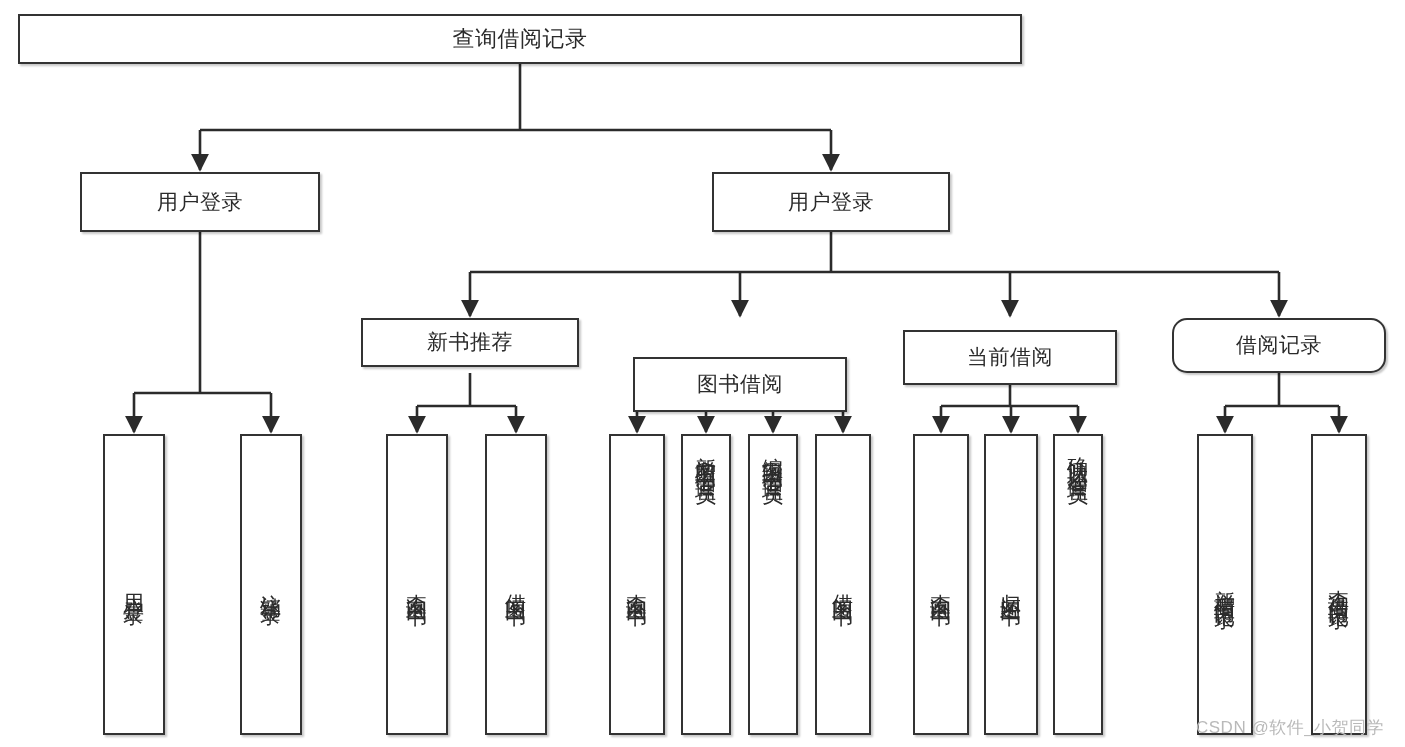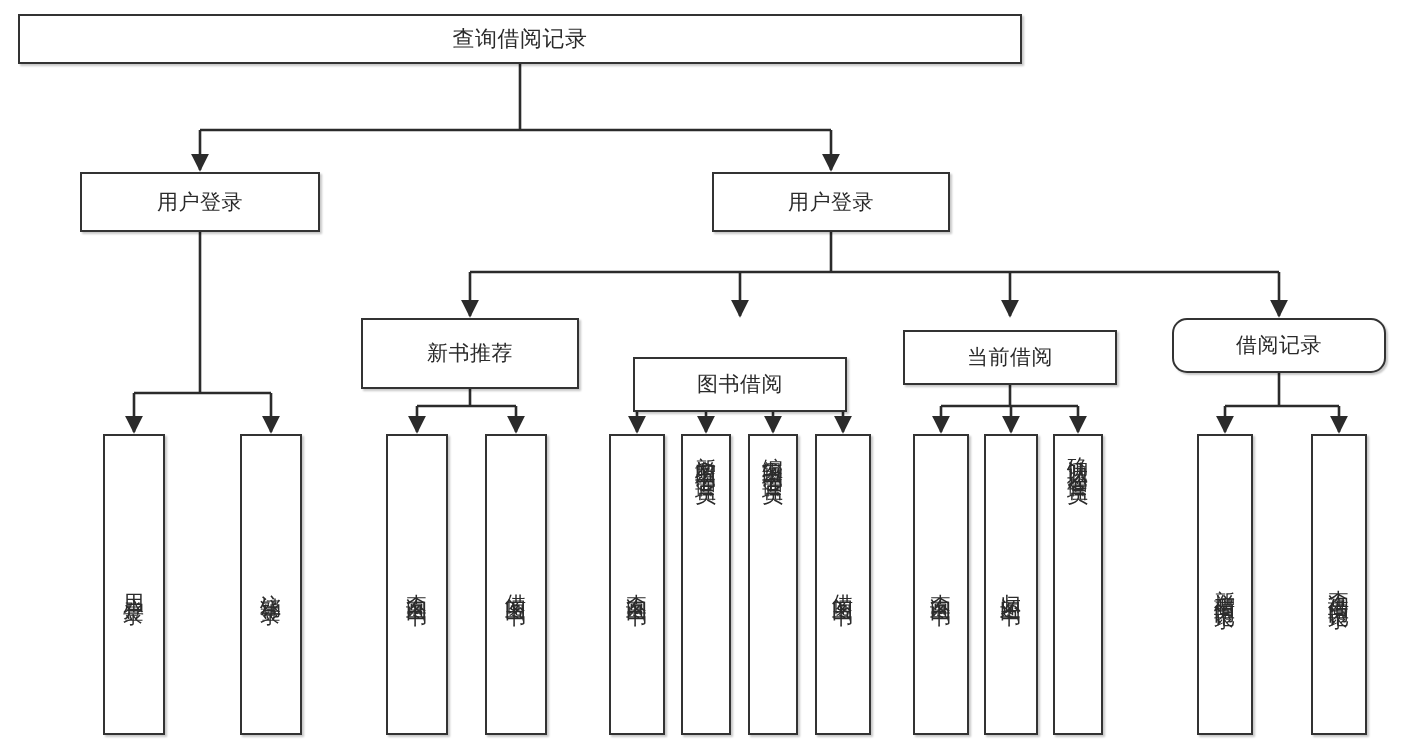--- a/index.html
+++ b/index.html
@@ -121,21 +121,21 @@
   <div id="node-layer">
       <div class="node horiz root" style="left: 18px; top: 14px; width: 1004px; height: 50px;">
         <span class="label">查询借阅记录</span>
       </div>
       <div class="node horiz" style="left: 80px; top: 172px; width: 240px; height: 60px;">
         <span class="label">用户登录</span>
       </div>
       <div class="node horiz" style="left: 712px; top: 172px; width: 238px; height: 60px;">
         <span class="label">用户登录</span>
       </div>
-      <div class="node horiz" style="left: 361px; top: 318px; width: 218px; height: 71px;">
+      <div class="node horiz" style="left: 361px; top: 318px; width: 218px; height: 49px;">
         <span class="label">新书推荐</span>
       </div>
       <div class="node horiz" style="left: 633px; top: 318px; width: 214px; height: 55px; margin-top: 39px;">
         <span class="label">图书借阅</span>
       </div>
       <div class="node horiz" style="left: 903px; top: 318px; width: 214px; height: 55px; margin-top: 12px;">
         <span class="label">当前借阅</span>
       </div>
       <div class="node horiz" style="left: 1172px; top: 318px; width: 214px; height: 55px; border-radius: 15px;">
         <span class="label">借阅记录</span>
@@ -174,14 +174,15 @@
         <span class="label">确认归还（管理员）</span>
       </div>
       <div class="node vert pad-mid" style="left: 1197px; top: 434px; width: 56px; height: 301px; padding-top: 0px;">
         <span class="label">新增借阅记录</span>
       </div>
       <div class="node vert pad-mid" style="left: 1311px; top: 434px; width: 56px; height: 301px; padding-top: 0px;">
         <span class="label">查询借阅记录</span>
       </div>
     </div>
 
+  <div class="watermark" style="left: 1196px; top: 716px; color: rgb(185, 185, 185);">CSDN @软件_小贺同学</div>
 
 </div>
 
 </body></html>

